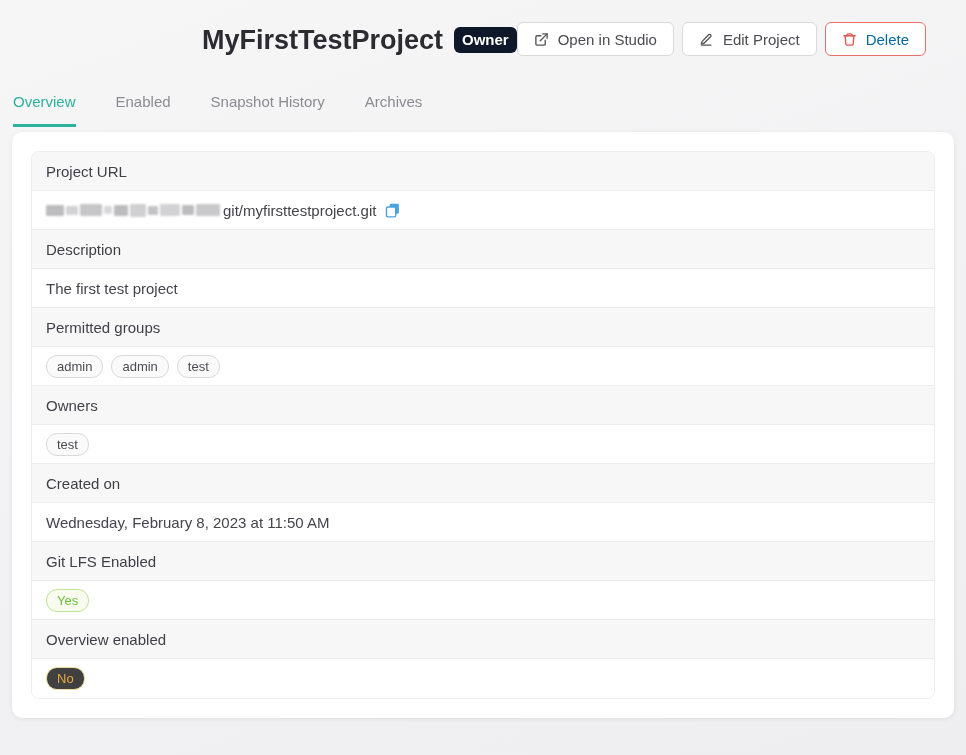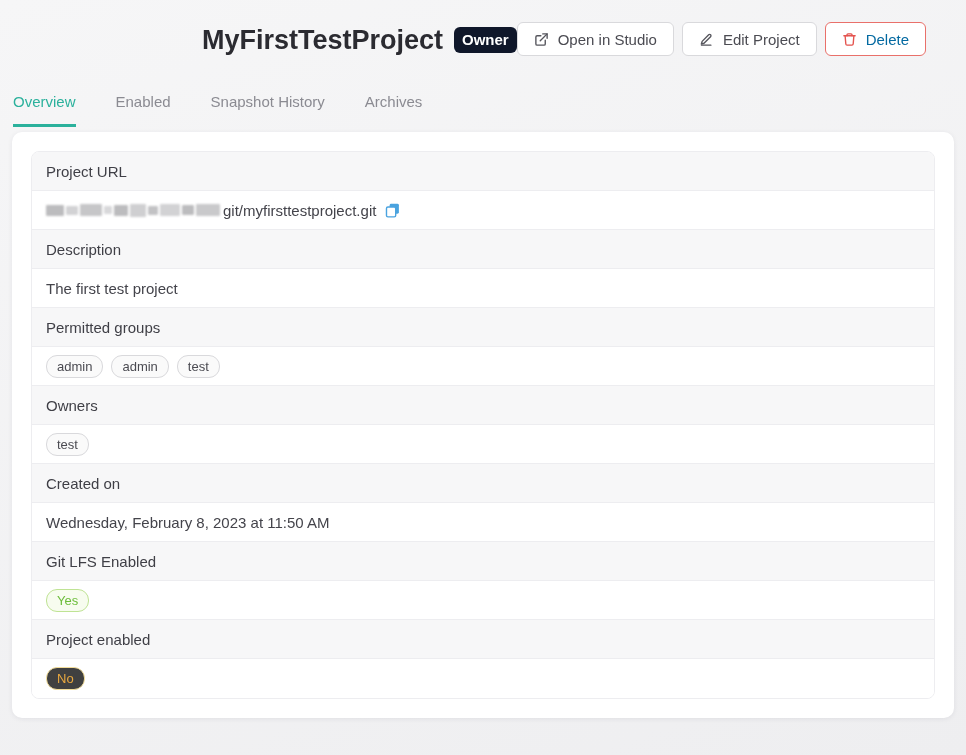--- a/index.html
+++ b/index.html
@@ -240,20 +240,20 @@
     </div>
 
     <div class="row head">
       <span>Git LFS Enabled</span>
     </div>
     <div class="row value">
       <span class="tag tag-green">Yes</span>
     </div>
 
     <div class="row head">
-      <span>Project enabled</span>
+      <span>Overview enabled</span>
     </div>
     <div class="row value">
       <span class="tag tag-yellow">No</span>
     </div>
 
   </div>
 </div>
 
 </body></html>

